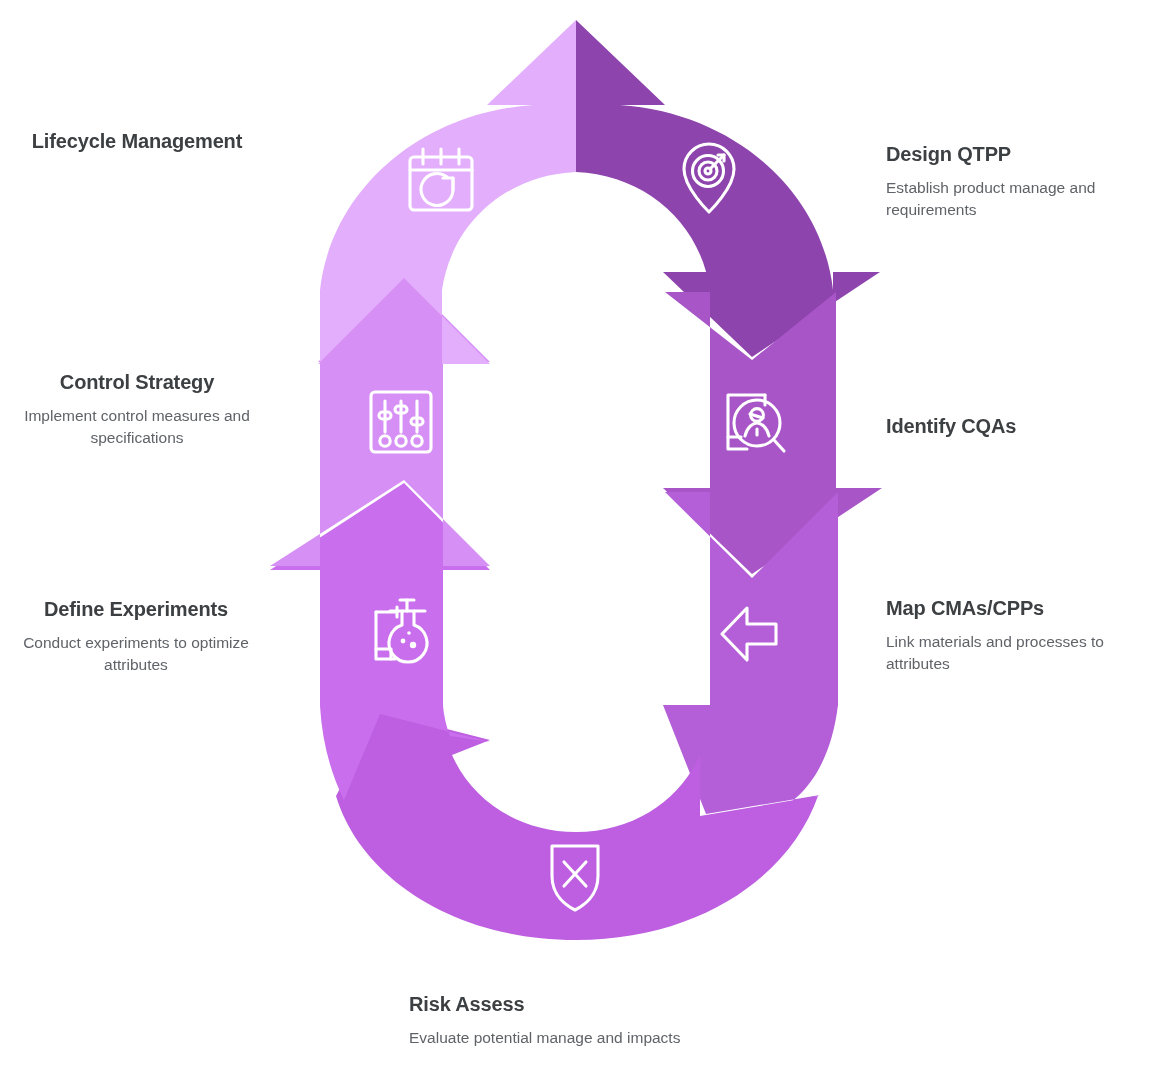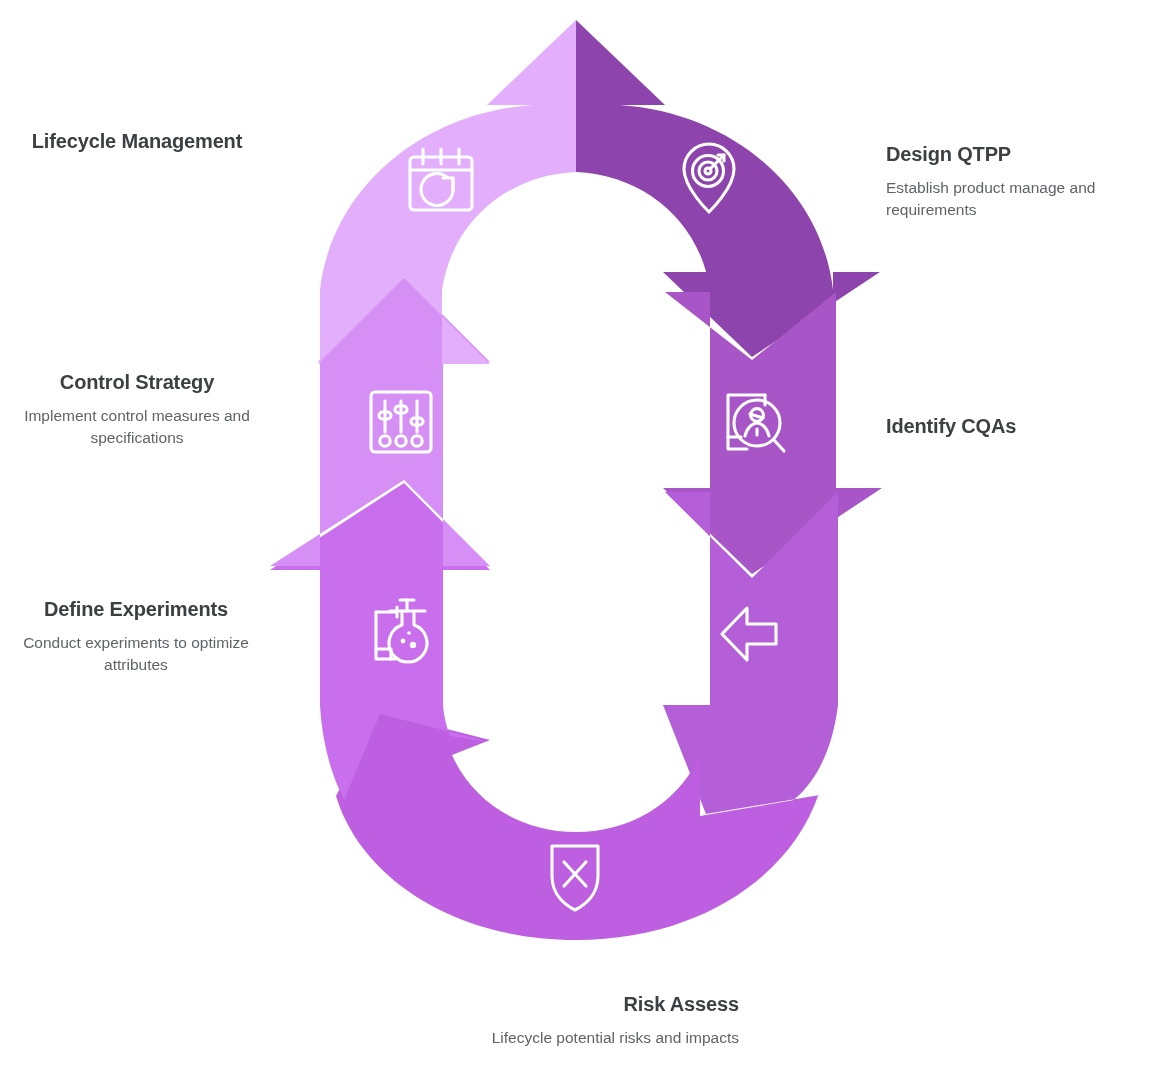--- a/index.html
+++ b/index.html
@@ -35,21 +35,21 @@
   }
 
   
   .label-block {
     position: absolute;
     width: 260px;
   }
   .label-block.right { text-align: left; }
   .label-block.left  { text-align: center; }
   .label-block.center {
-    text-align: right;
+    text-align: left;
     width: 330px;
   }
 
   .label-title {
     font-size: 20px;
     font-weight: bold;
     color: #3c4043;
     line-height: 1.32;
     margin: 0 0 10px 0;
     letter-spacing: -0.15px;
@@ -249,24 +249,28 @@
 
   <div class="label-block right" id="label-define-qtpp">
     <p class="label-title">Design QTPP</p>
     <p class="label-desc">Establish product manage and requirements</p>
   </div>
 
   <div class="label-block right" id="label-identify-cqas">
     <p class="label-title">Identify CQAs</p>
   </div>
 
+  <div class="label-block right" id="label-map-cmas-cpps">
+    <p class="label-title">Map CMAs/CPPs</p>
+    <p class="label-desc">Link materials and processes to attributes</p>
+  </div>
 
   <div class="label-block center" id="label-risk-assess">
     <p class="label-title">Risk Assess</p>
-    <p class="label-desc">Lifecycle potential risks and impacts</p>
+    <p class="label-desc">Evaluate potential manage and impacts</p>
   </div>
 
   <div class="label-block left" id="label-design-experiments">
     <p class="label-title">Define Experiments</p>
     <p class="label-desc">Conduct experiments to optimize attributes</p>
   </div>
 
   <div class="label-block left" id="label-control-strategy">
     <p class="label-title">Control Strategy</p>
     <p class="label-desc">Implement control measures and specifications</p>

